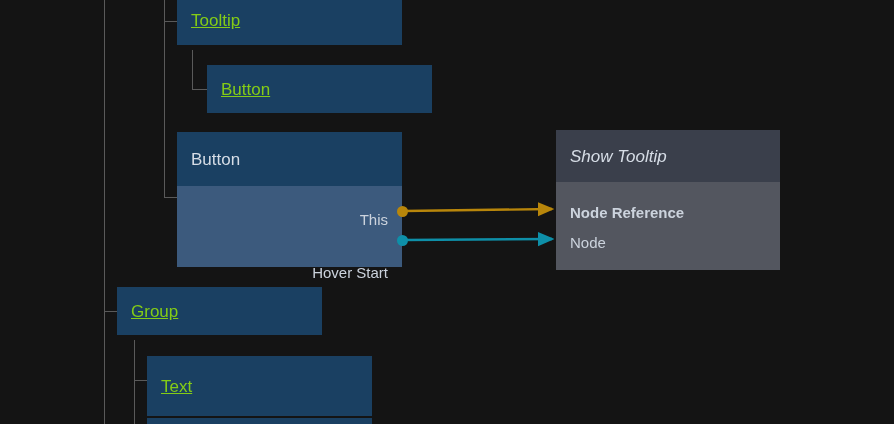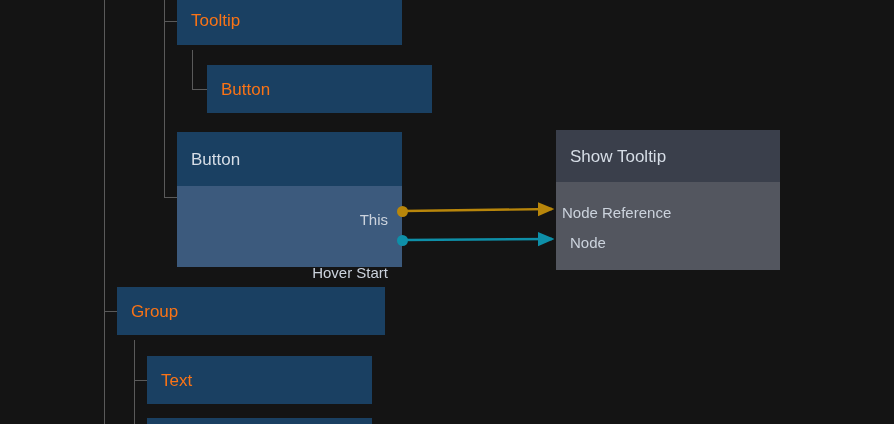--- a/index.html
+++ b/index.html
@@ -27,24 +27,25 @@
 
   
   .tnode {
     position: absolute;
     background: #1a4062;
     display: flex;
     align-items: center;
     box-sizing: border-box;
   }
   .tnode > .tlabel {
-    color: #f97316;
+    color: #84cc16;
     font-size: 17px;
     line-height: 1;
     white-space: nowrap;
+    text-decoration: underline;
   }
 
   
   .gnode {
     position: absolute;
     box-sizing: border-box;
   }
   .gnode .ghead {
     position: absolute;
     left: 0;
@@ -131,25 +132,25 @@
   <div class="tline h" style="left:134px; top:380px; width:14px;"></div>
 
   <div class="tnode" style="left:177px; top:-5px; width:225px; height:50px; padding-left:14px;">
     <span class="tlabel">Tooltip</span>
   </div>
 
   <div class="tnode" style="left:207px; top:65px; width:225px; height:48px; padding-left:14px;">
     <span class="tlabel">Button</span>
   </div>
 
-  <div class="tnode" style="left:117px; top:287px; width:268px; height:48px; padding-left:14px;">
+  <div class="tnode" style="left:117px; top:287px; width:205px; height:48px; padding-left:14px;">
     <span class="tlabel">Group</span>
   </div>
 
-  <div class="tnode" style="left:147px; top:356px; width:225px; height:48px; padding-left:14px;">
+  <div class="tnode" style="left:147px; top:356px; width:225px; height:60px; padding-left:14px;">
     <span class="tlabel">Text</span>
   </div>
 
   <div class="tnode" style="left:147px; top:418px; width:225px; height:30px;"></div>
 
   <div class="gnode blue" style="left:177px; top:132px; width:225px; height:135px;">
     <div class="ghead" style="height:54px; padding-left:14px;">
       <span class="gtitle">Button</span>
     </div>
     <div class="gbody" style="top:54px;">
@@ -159,25 +160,25 @@
       <div class="port out" style="right:14px; top:54px; height:16px;margin-top:24px;">
         <span>Hover Start</span>
       </div>
     </div>
   </div>
 
   <div class="dot" style="left:397px; top:206px; background:#b8860b;"></div>
   <div class="dot" style="left:397px; top:235px; background:#0e8fa8;"></div>
 
   <div class="gnode grey" style="left:556px; top:130px; width:224px; height:140px;">
-    <div class="ghead" style="height:52px; padding-left:14px;">
+    <div class="ghead" style="height:52px; padding-left:14px;font-style:italic;">
       <span class="gtitle">Show Tooltip</span>
     </div>
     <div class="gbody" style="top:52px;">
-      <div class="port in" style="left:6px; top:22px; height:16px;">
+      <div class="port in" style="left:14px; top:22px; height:16px;font-weight:bold;">
         <span>Node Reference</span>
       </div>
       <div class="port in" style="left:14px; top:52px; height:16px;">
         <span>Node</span>
       </div>
     </div>
   </div>
 
   <svg id="wires" viewBox="0 0 894 424" xmlns="http://www.w3.org/2000/svg">
     <defs>

